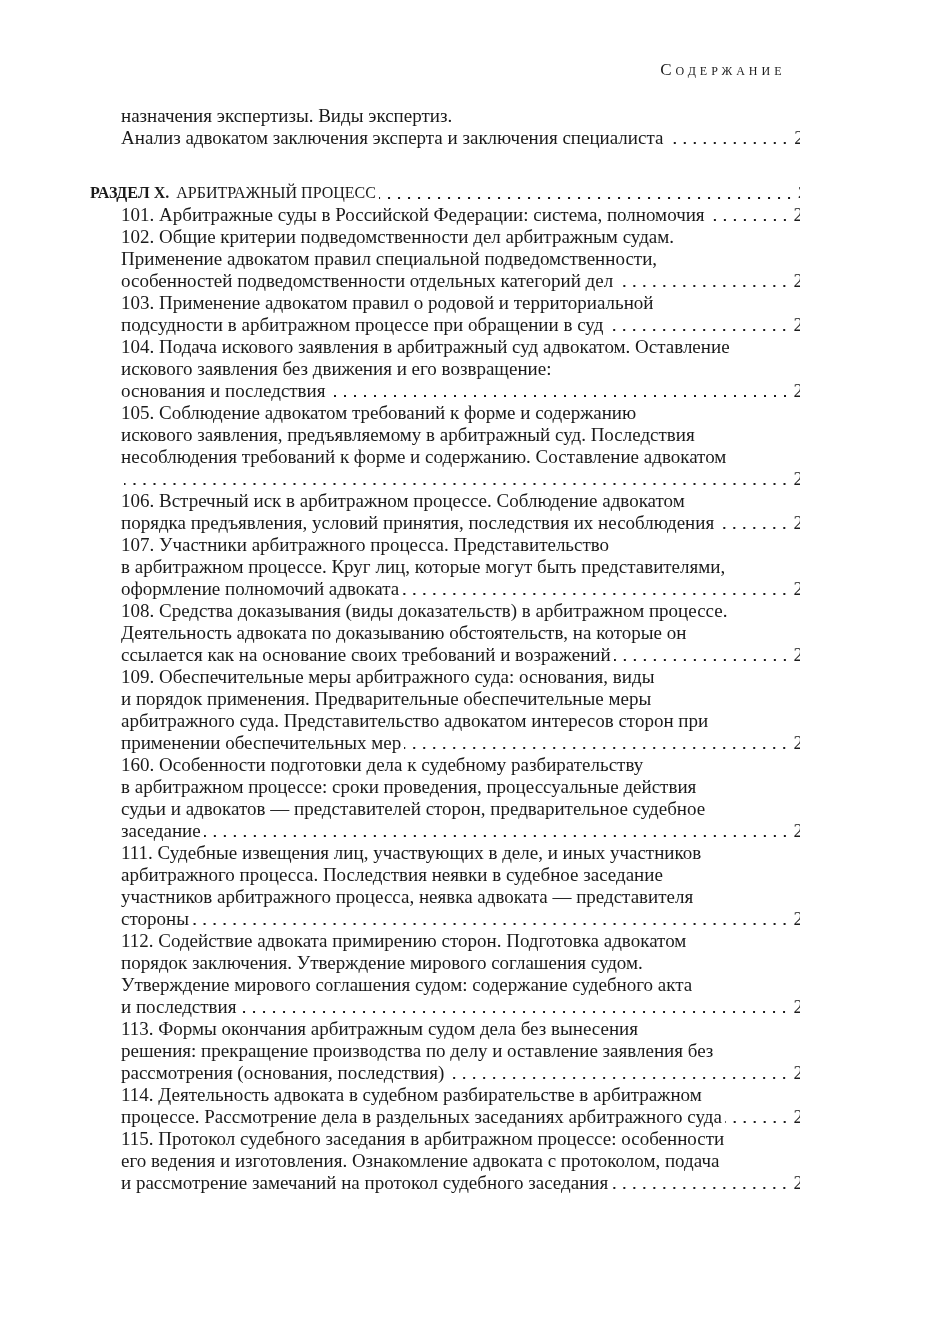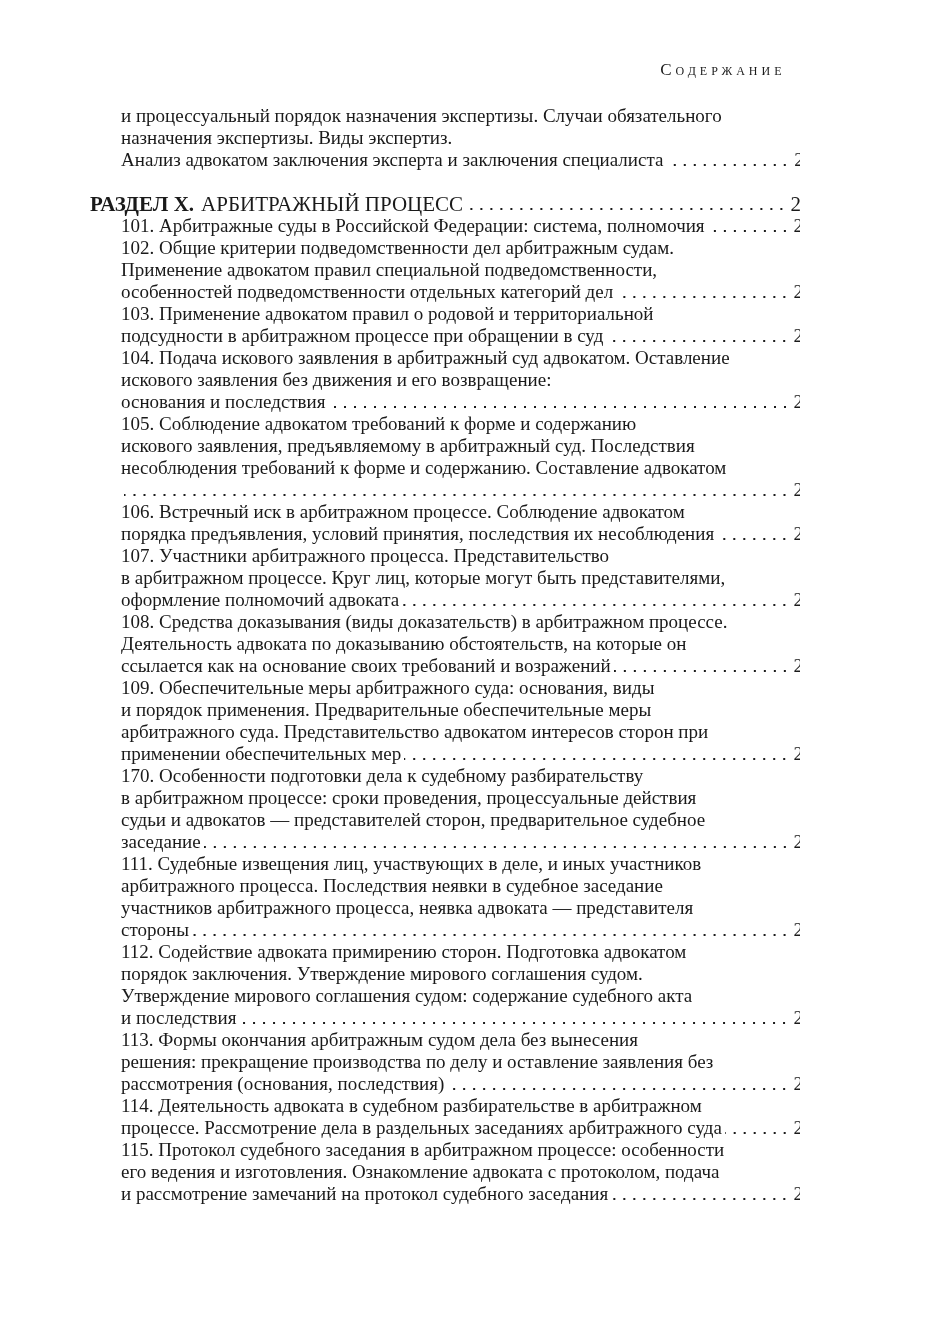--- a/index.html
+++ b/index.html
@@ -55,46 +55,41 @@
     align-self: stretch;
     margin: 0 4px 0 3px;
     background-image: radial-gradient(circle, #1c1c1c 1.15px, rgba(0,0,0,0) 1.5px);
     background-size: 10px 4px;
     background-repeat: repeat-x;
     background-position: right 0px bottom 4px;
   }
   .toc-page { flex: 0 0 auto; font-family: Liberation Serif, serif; }
   .section-heading {
     padding-left: 0;
-    margin-top: 22px;
-    font-size: 21px;
+    margin-top: 33px;
+    font-size: 16px;
     text-align: right;
   }
   .section-heading .toc-prefix {
     font-weight: bold;
     margin-right: 7px;
   }
 </style>
 </head>
 <body>
 
 <div class="page">
   <div class="content">
     <div class="running-head">
       <span class="head-title">Содержание</span>
       <span class="head-page">9</span>
     </div>
     <div class="toc" id="toc-list">
         <div class="toc-line">
 
-    <span class="toc-text">и процессуальный порядок назначения экспертизы. Случаи обязательного</span>
-
-  </div>
-        <div class="toc-line">
-
     <span class="toc-text">назначения экспертизы. Виды экспертиз.</span>
 
   </div>
         <div class="toc-line">
 
     <span class="toc-text">Анализ адвокатом заключения эксперта и заключения специалиста</span>
     <span class="toc-leader"></span>
     <span class="toc-page">211</span>
   </div>
         <div class="toc-line section-heading">
@@ -231,21 +226,21 @@
 
   </div>
         <div class="toc-line">
 
     <span class="toc-text">применении обеспечительных мер</span>
     <span class="toc-leader"></span>
     <span class="toc-page">226</span>
   </div>
         <div class="toc-line">
 
-    <span class="toc-text">170. Особенности подготовки дела к судебному разбирательству</span>
+    <span class="toc-text">160. Особенности подготовки дела к судебному разбирательству</span>
 
   </div>
         <div class="toc-line">
 
     <span class="toc-text">в арбитражном процессе: сроки проведения, процессуальные действия</span>
 
   </div>
         <div class="toc-line">
 
     <span class="toc-text">судьи и адвокатов — представителей сторон, предварительное судебное</span>

